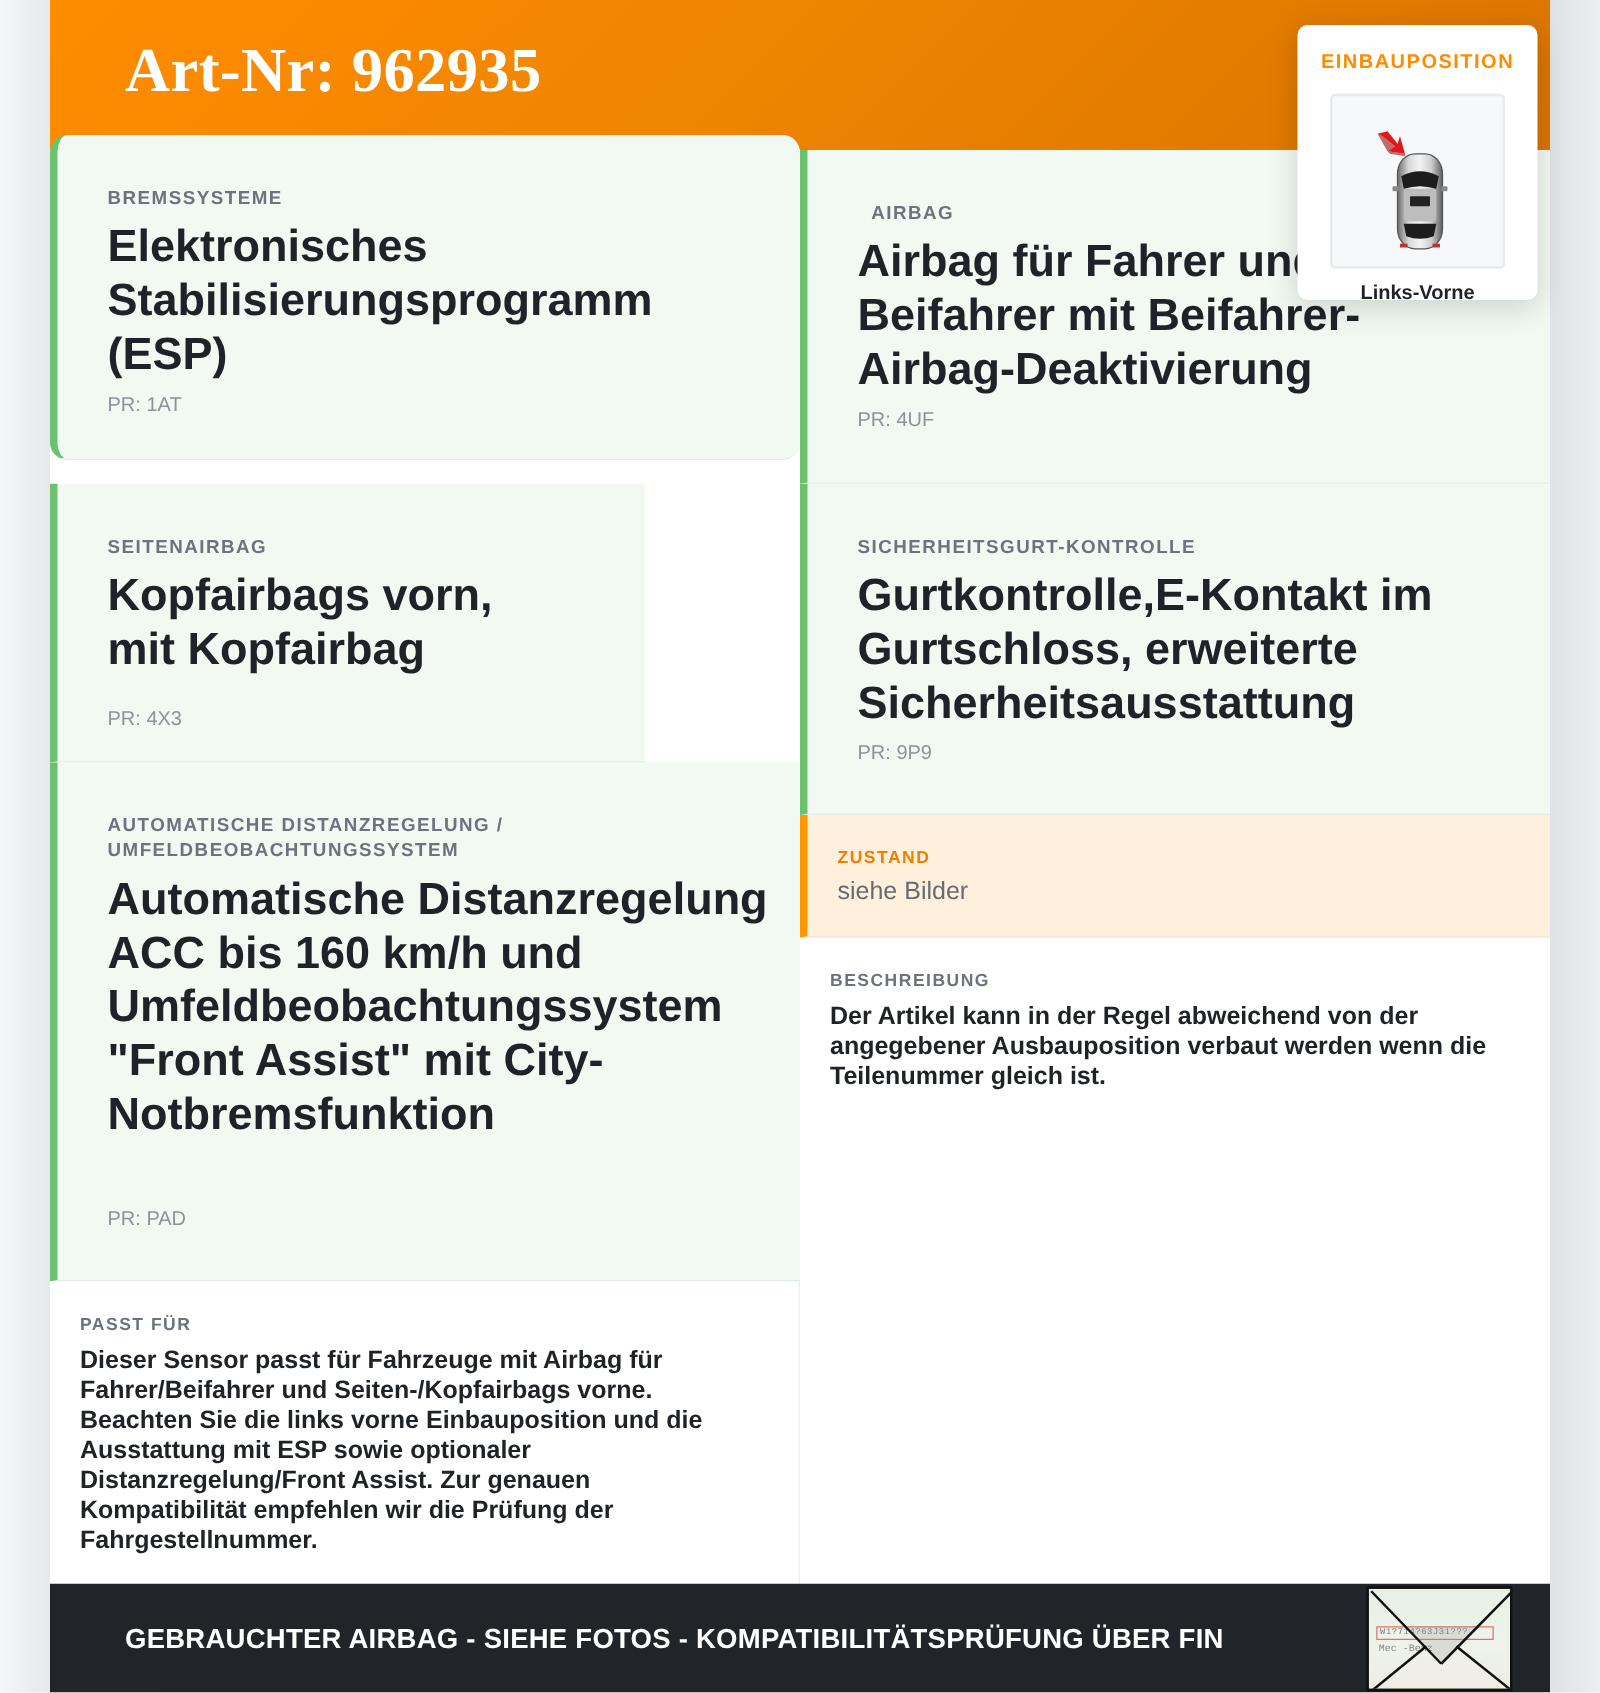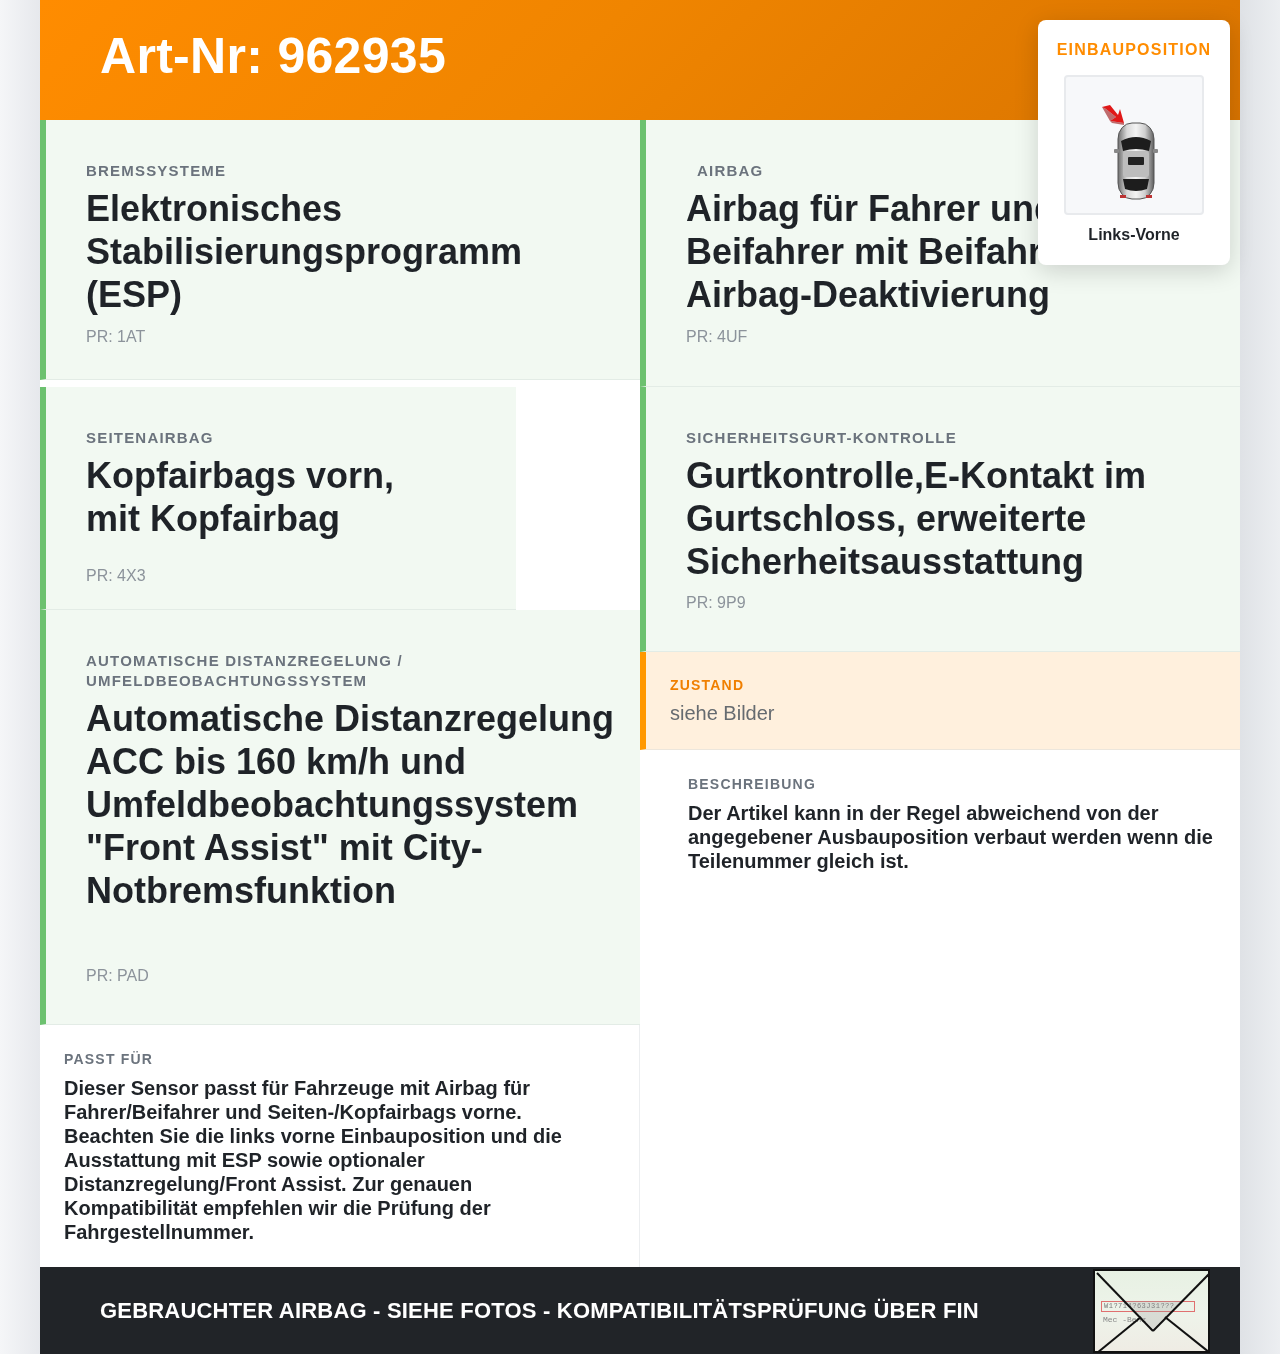--- a/index.html
+++ b/index.html
@@ -22,20 +22,21 @@
       background: linear-gradient(90deg, #f5f6f8 0%, #e6e8ec 100%);
     }
     .header {
       position: absolute; left: 0; top: 0; width: 1200px; height: 120px;
       background: linear-gradient(135deg, #ff8c00 0%, #f08500 45%, #d97400 100%);
     }
     .header-title {
       position: absolute; left: 60px; top: 26px;
       font-size: 50px; font-weight: 700; color: #ffffff; letter-spacing: 0.3px;
       line-height: 60px;
+      font-family: Liberation Serif, serif;
     }
     .cell {
       position: absolute; background: #f2f9f2;
       border-left: 6px solid #6cc16f;
       border-bottom: 1px solid #e3ece6;
     }
     .cell .cat {
       position: absolute; left: 40px; font-size: 15px; font-weight: 700;
       color: #6b737d; letter-spacing: 1.2px; text-transform: uppercase; line-height: 20px;
     }
@@ -86,21 +87,21 @@
       position: absolute; left: 6px; top: 30px; width: 94px; height: 11px;
       border: 1px solid #e07070; font-family: "Liberation Mono", monospace;
       font-size: 7px; color: #777; line-height: 9px; padding-left: 2px; letter-spacing: 0.5px;
     }
     .fin-image .fin-brand {
       position: absolute; left: 8px; top: 44px; font-family: "Liberation Mono", monospace;
       font-size: 8px; color: #888;
     }
     .fin-image svg { position: absolute; left: 0; top: 0; }
     .popup {
-      position: absolute; left: 1038px; top: 20px; width: 192px; height: 245px;
+      position: absolute; left: 1038px; top: 20px; width: 192px; height: 220px;
       background: #ffffff; border-radius: 8px;
       box-shadow: 0 6px 24px rgba(0,0,0,0.16);
     }
     .popup .lbl {
       position: absolute; left: 0; width: 192px; top: 21px; text-align: center;
       font-size: 16px; font-weight: 700; color: #ff8c00; letter-spacing: 1.2px;
     }
     .popup .imgbox {
       position: absolute; left: 26px; top: 55px; width: 140px; height: 140px;
       background: #f7f8fa; border: 2px solid #e8eaed; border-radius: 4px;
@@ -115,21 +116,21 @@
 
 <div class="bg-left"></div>
 <div class="bg-right"></div>
 
 <div class="page">
 
   <div class="header">
     <div class="header-title">Art-Nr: 962935</div>
   </div>
 
-  <div class="cell" style="left:0; top:120px; width:600px; height:260px;">
+  <div class="cell" style="left:0; top:108px; width:600px; height:260px;border-radius:14px;">
     <div class="cat" style="top:41px;">BREMSSYSTEME</div>
     <div class="title" style="top:67px;">Elektronisches Stabilisierungsprogramm (ESP)</div>
     <div class="pr" style="top:207px;">PR: 1AT</div>
   </div>
 
   <div class="cell" style="left:600px; top:120px; width:600px; height:267px;">
     <div class="cat" style="top:41px;margin-left:11px;">AIRBAG</div>
     <div class="title" style="top:67px; right:90px;">Airbag für Fahrer und Beifahrer mit Beifahrer-Airbag-Deaktivierung</div>
     <div class="pr" style="top:207px;">PR: 4UF</div>
   </div>
@@ -150,21 +151,21 @@
     <div class="cat" style="top:41px; right:180px;">AUTOMATISCHE DISTANZREGELUNG / UMFELDBEOBACHTUNGSSYSTEM</div>
     <div class="title" style="top:87px; right:0px;">Automatische Distanzregelung ACC bis 160 km/h und Umfeldbeobachtungssystem "Front Assist" mit City-Notbremsfunktion</div>
     <div class="pr" style="top:356px;">PR: PAD</div>
   </div>
 
   <div class="zustand">
     <div class="lbl">ZUSTAND</div>
     <div class="val">siehe Bilder</div>
   </div>
 
-  <div class="textblock" style="left:624px; top:775px; width:560px;margin-left:24px;">
+  <div class="textblock" style="left:624px; top:775px; width:560px;">
     <div class="lbl">BESCHREIBUNG</div>
     <div class="body">Der Artikel kann in der Regel abweichend von der angegebener Ausbauposition verbaut werden wenn die Teilenummer gleich ist.</div>
   </div>
 
   <div class="vdivider"></div>
 
   <div class="textblock" style="left:24px; top:1050px; width:540px;">
     <div class="lbl">PASST FÜR</div>
     <div class="body">Dieser Sensor passt für Fahrzeuge mit Airbag für Fahrer/Beifahrer und Seiten-/Kopfairbags vorne. Beachten Sie die links vorne Einbauposition und die Ausstattung mit ESP sowie optionaler Distanzregelung/Front Assist. Zur genauen Kompatibilität empfehlen wir die Prüfung der Fahrgestellnummer.</div>
   </div>

